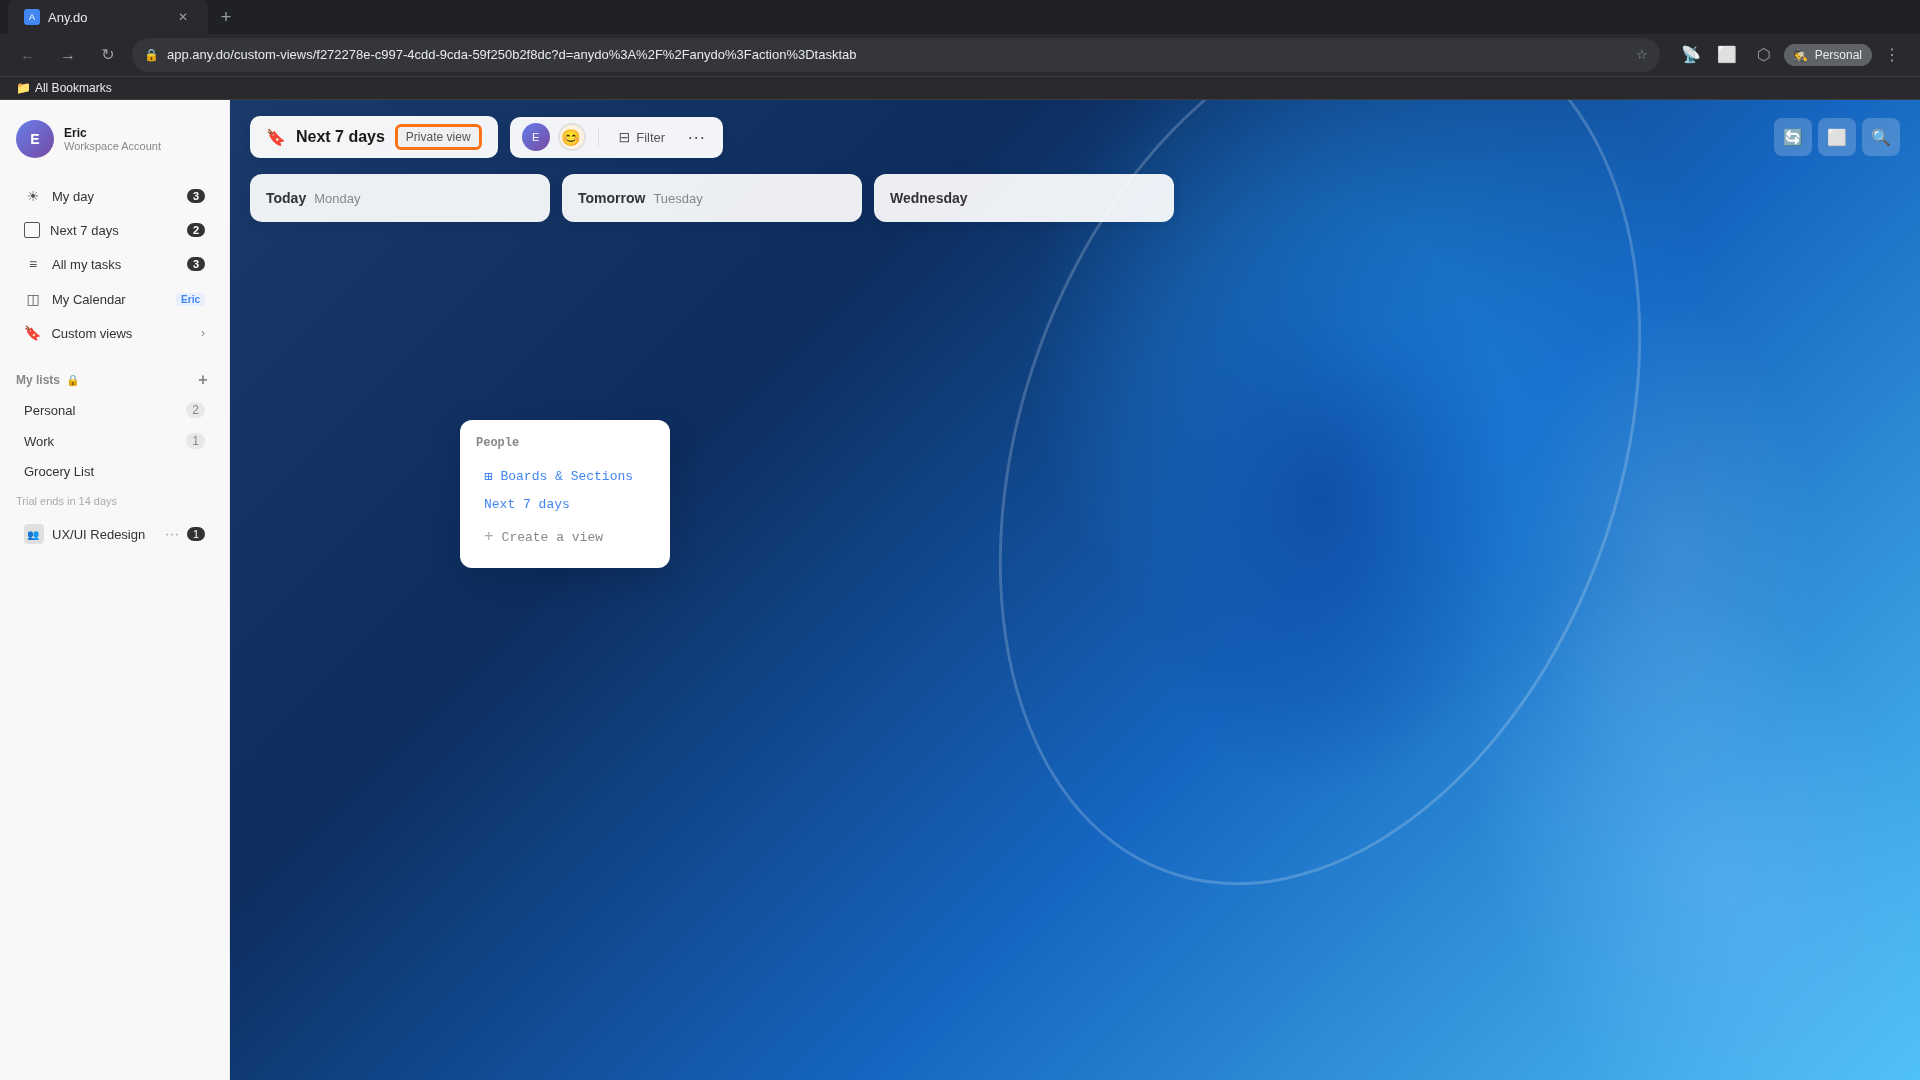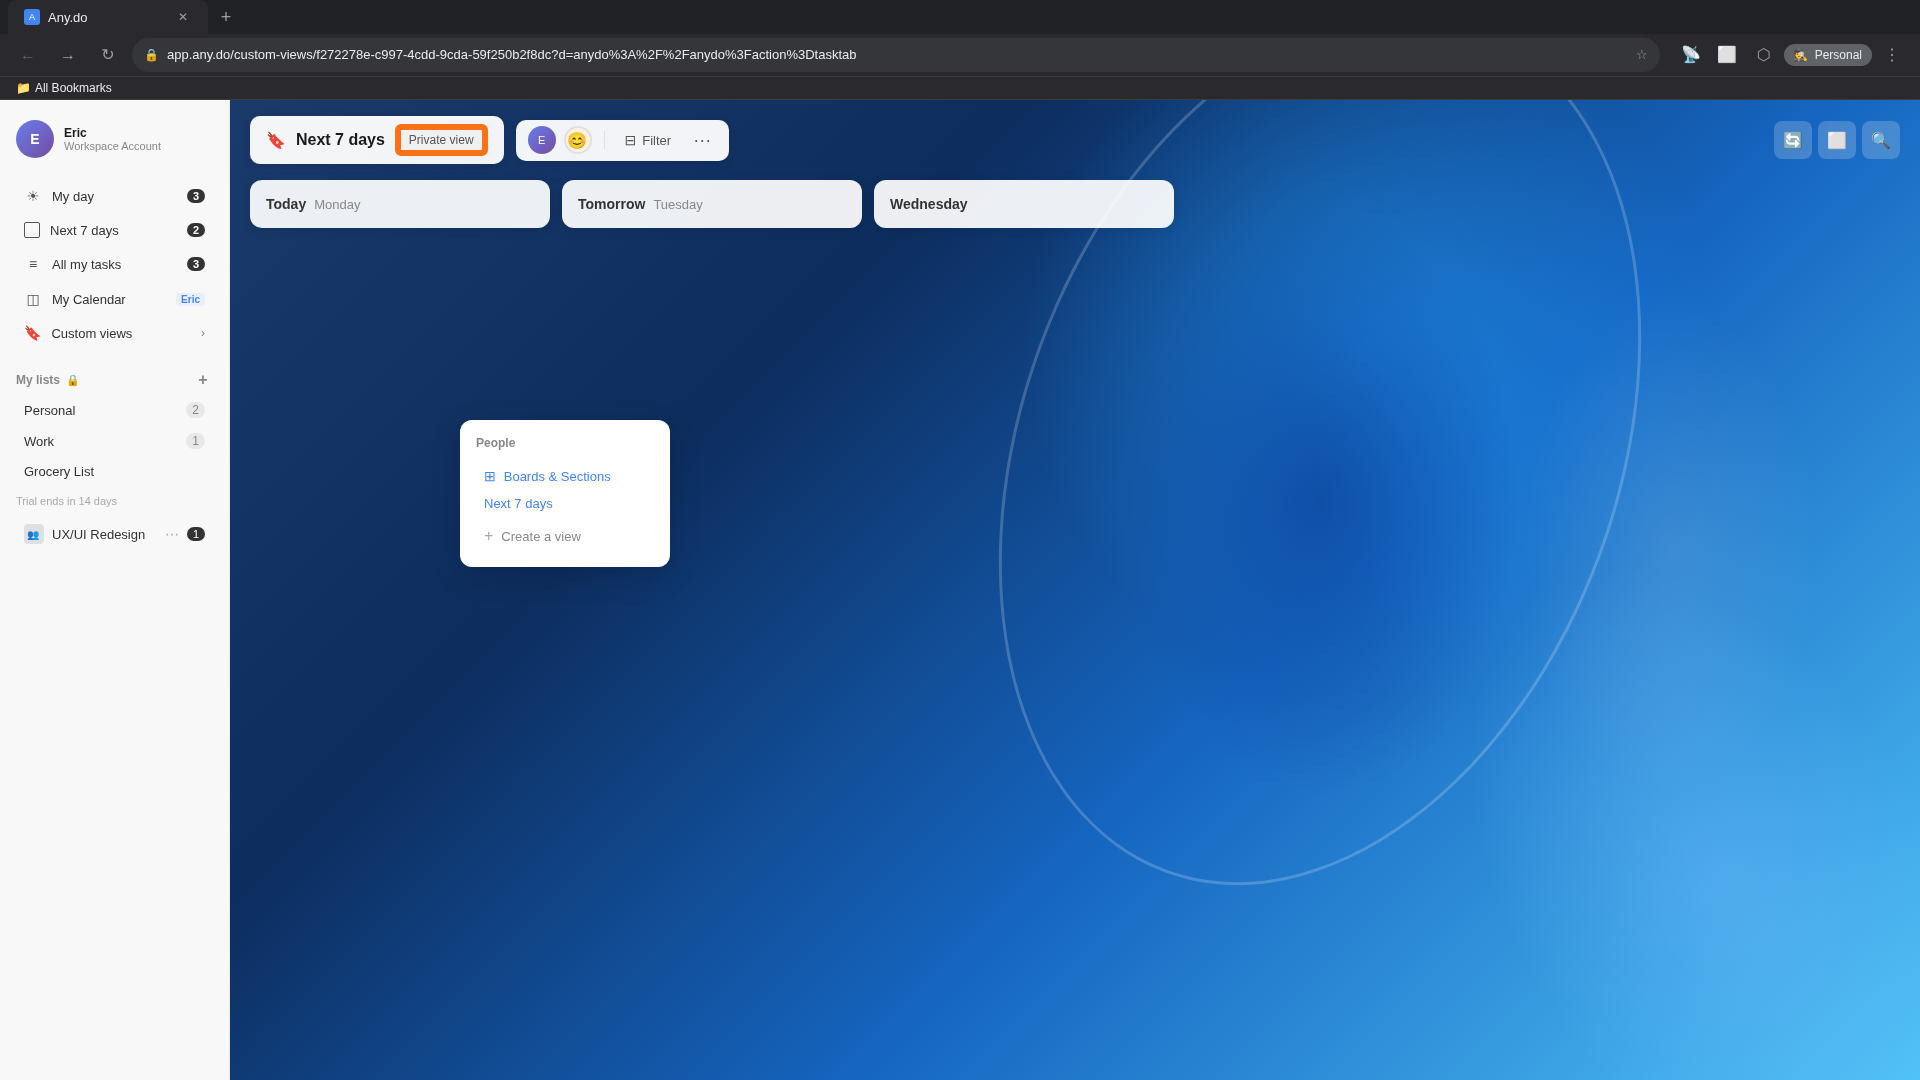--- a/index.html
+++ b/index.html
@@ -75,41 +75,41 @@
     .bg-blob2 { position: absolute; width: 500px; height: 800px; background: radial-gradient(ellipse, rgba(100,181,246,0.5) 0%, transparent 60%); bottom: -200px; right: -50px; border-radius: 50%; transform: rotate(-30deg); }
     .bg-blob3 { position: absolute; width: 400px; height: 600px; background: radial-gradient(ellipse, rgba(13,71,161,0.8) 0%, transparent 70%); top: 100px; right: 400px; border-radius: 50%; }
     .bg-blob4 { position: absolute; width: 300px; height: 500px; background: radial-gradient(ellipse, rgba(255,255,255,0.1) 0%, transparent 70%); top: 200px; right: 100px; }
     .bg-curve { position: absolute; width: 600px; height: 900px; border: 3px solid rgba(255,255,255,0.2); border-radius: 50%; top: -100px; right: 300px; transform: rotate(20deg); }
 
     
     .view-header { position: relative; z-index: 10; display: flex; align-items: center; padding: 16px 20px; gap: 12px; }
     .view-title-area { display: flex; align-items: center; gap: 10px; background: rgba(255,255,255,0.95); border-radius: 10px; padding: 8px 16px; box-shadow: 0 2px 8px rgba(0,0,0,0.1); }
     .bookmark-icon { color: #333; font-size: 16px; }
     .view-title { font-size: 16px; font-weight: 600; color: #1a1a1a; }
-    .private-badge { background: #f0f0f0; border-radius: 6px; padding: 3px 8px; font-size: 12px; color: #555; border: 6px solid #f97316; }
+    .private-badge { background: #f0f0f0; border-radius: 6px; padding: 3px 8px; font-size: 12px; color: #555; border: 3px solid #f97316; }
 
     .header-actions { display: flex; align-items: center; gap: 8px; background: rgba(255,255,255,0.95); border-radius: 10px; padding: 6px 12px; box-shadow: 0 2px 8px rgba(0,0,0,0.1); }
     .avatar-small { width: 28px; height: 28px; border-radius: 50%; background: linear-gradient(135deg, #667eea, #764ba2); display: flex; align-items: center; justify-content: center; color: white; font-size: 11px; }
     .emoji-avatar { width: 28px; height: 28px; border-radius: 50%; background: #fff3e0; display: flex; align-items: center; justify-content: center; font-size: 16px; border: 2px solid #e0e0e0; }
     .filter-btn { display: flex; align-items: center; gap: 6px; color: #555; font-size: 13px; cursor: pointer; padding: 4px 8px; border-radius: 6px; }
     .filter-icon { font-size: 14px; }
     .more-btn { color: #555; font-size: 18px; cursor: pointer; padding: 4px 6px; border-radius: 6px; }
 
     .header-right-actions { margin-left: auto; display: flex; align-items: center; gap: 6px; }
     .action-icon-btn { width: 38px; height: 38px; border-radius: 8px; background: rgba(255,255,255,0.2); display: flex; align-items: center; justify-content: center; color: white; font-size: 16px; cursor: pointer; }
 
     
     .days-container { position: relative; z-index: 10; display: flex; gap: 12px; padding: 0 20px; flex: 1; }
     .day-column { background: rgba(255,255,255,0.92); border-radius: 12px; padding: 16px; min-width: 300px; max-width: 300px; box-shadow: 0 2px 12px rgba(0,0,0,0.1); height: fit-content; }
     .day-header { display: flex; align-items: baseline; gap: 8px; }
     .day-label { font-size: 14px; font-weight: 600; color: #333; }
     .day-name { font-size: 13px; color: #888; }
 
     
-    .custom-views-popup { position: absolute; left: 230px; top: 320px; background: white; border-radius: 12px; box-shadow: 0 8px 30px rgba(0,0,0,0.15); width: 210px; padding: 16px; z-index: 100; }
+    .custom-views-popup { position: absolute; left: 230px; top: 320px; background: white; border-radius: 12px; box-shadow: 0 8px 30px rgba(0,0,0,0.15); width: 210px; padding: 16px; z-index: 100; font-family: Liberation Mono, monospace; }
     .popup-section-label { font-size: 12px; color: #888; font-weight: 600; margin-bottom: 12px; }
     .popup-item { display: flex; align-items: center; gap: 8px; padding: 6px 8px; border-radius: 6px; cursor: pointer; font-size: 13px; color: #4285f4; }
     .popup-item-icon { font-size: 14px; }
     .popup-create { display: flex; align-items: center; gap: 8px; padding: 6px 8px; border-radius: 6px; cursor: pointer; font-size: 13px; color: #888; margin-top: 4px; }
     .popup-plus { font-size: 16px; color: #aaa; }
 
     
     .separator { width: 1px; height: 18px; background: #e0e0e0; margin: 0 4px; }
   </style>
 </head>

